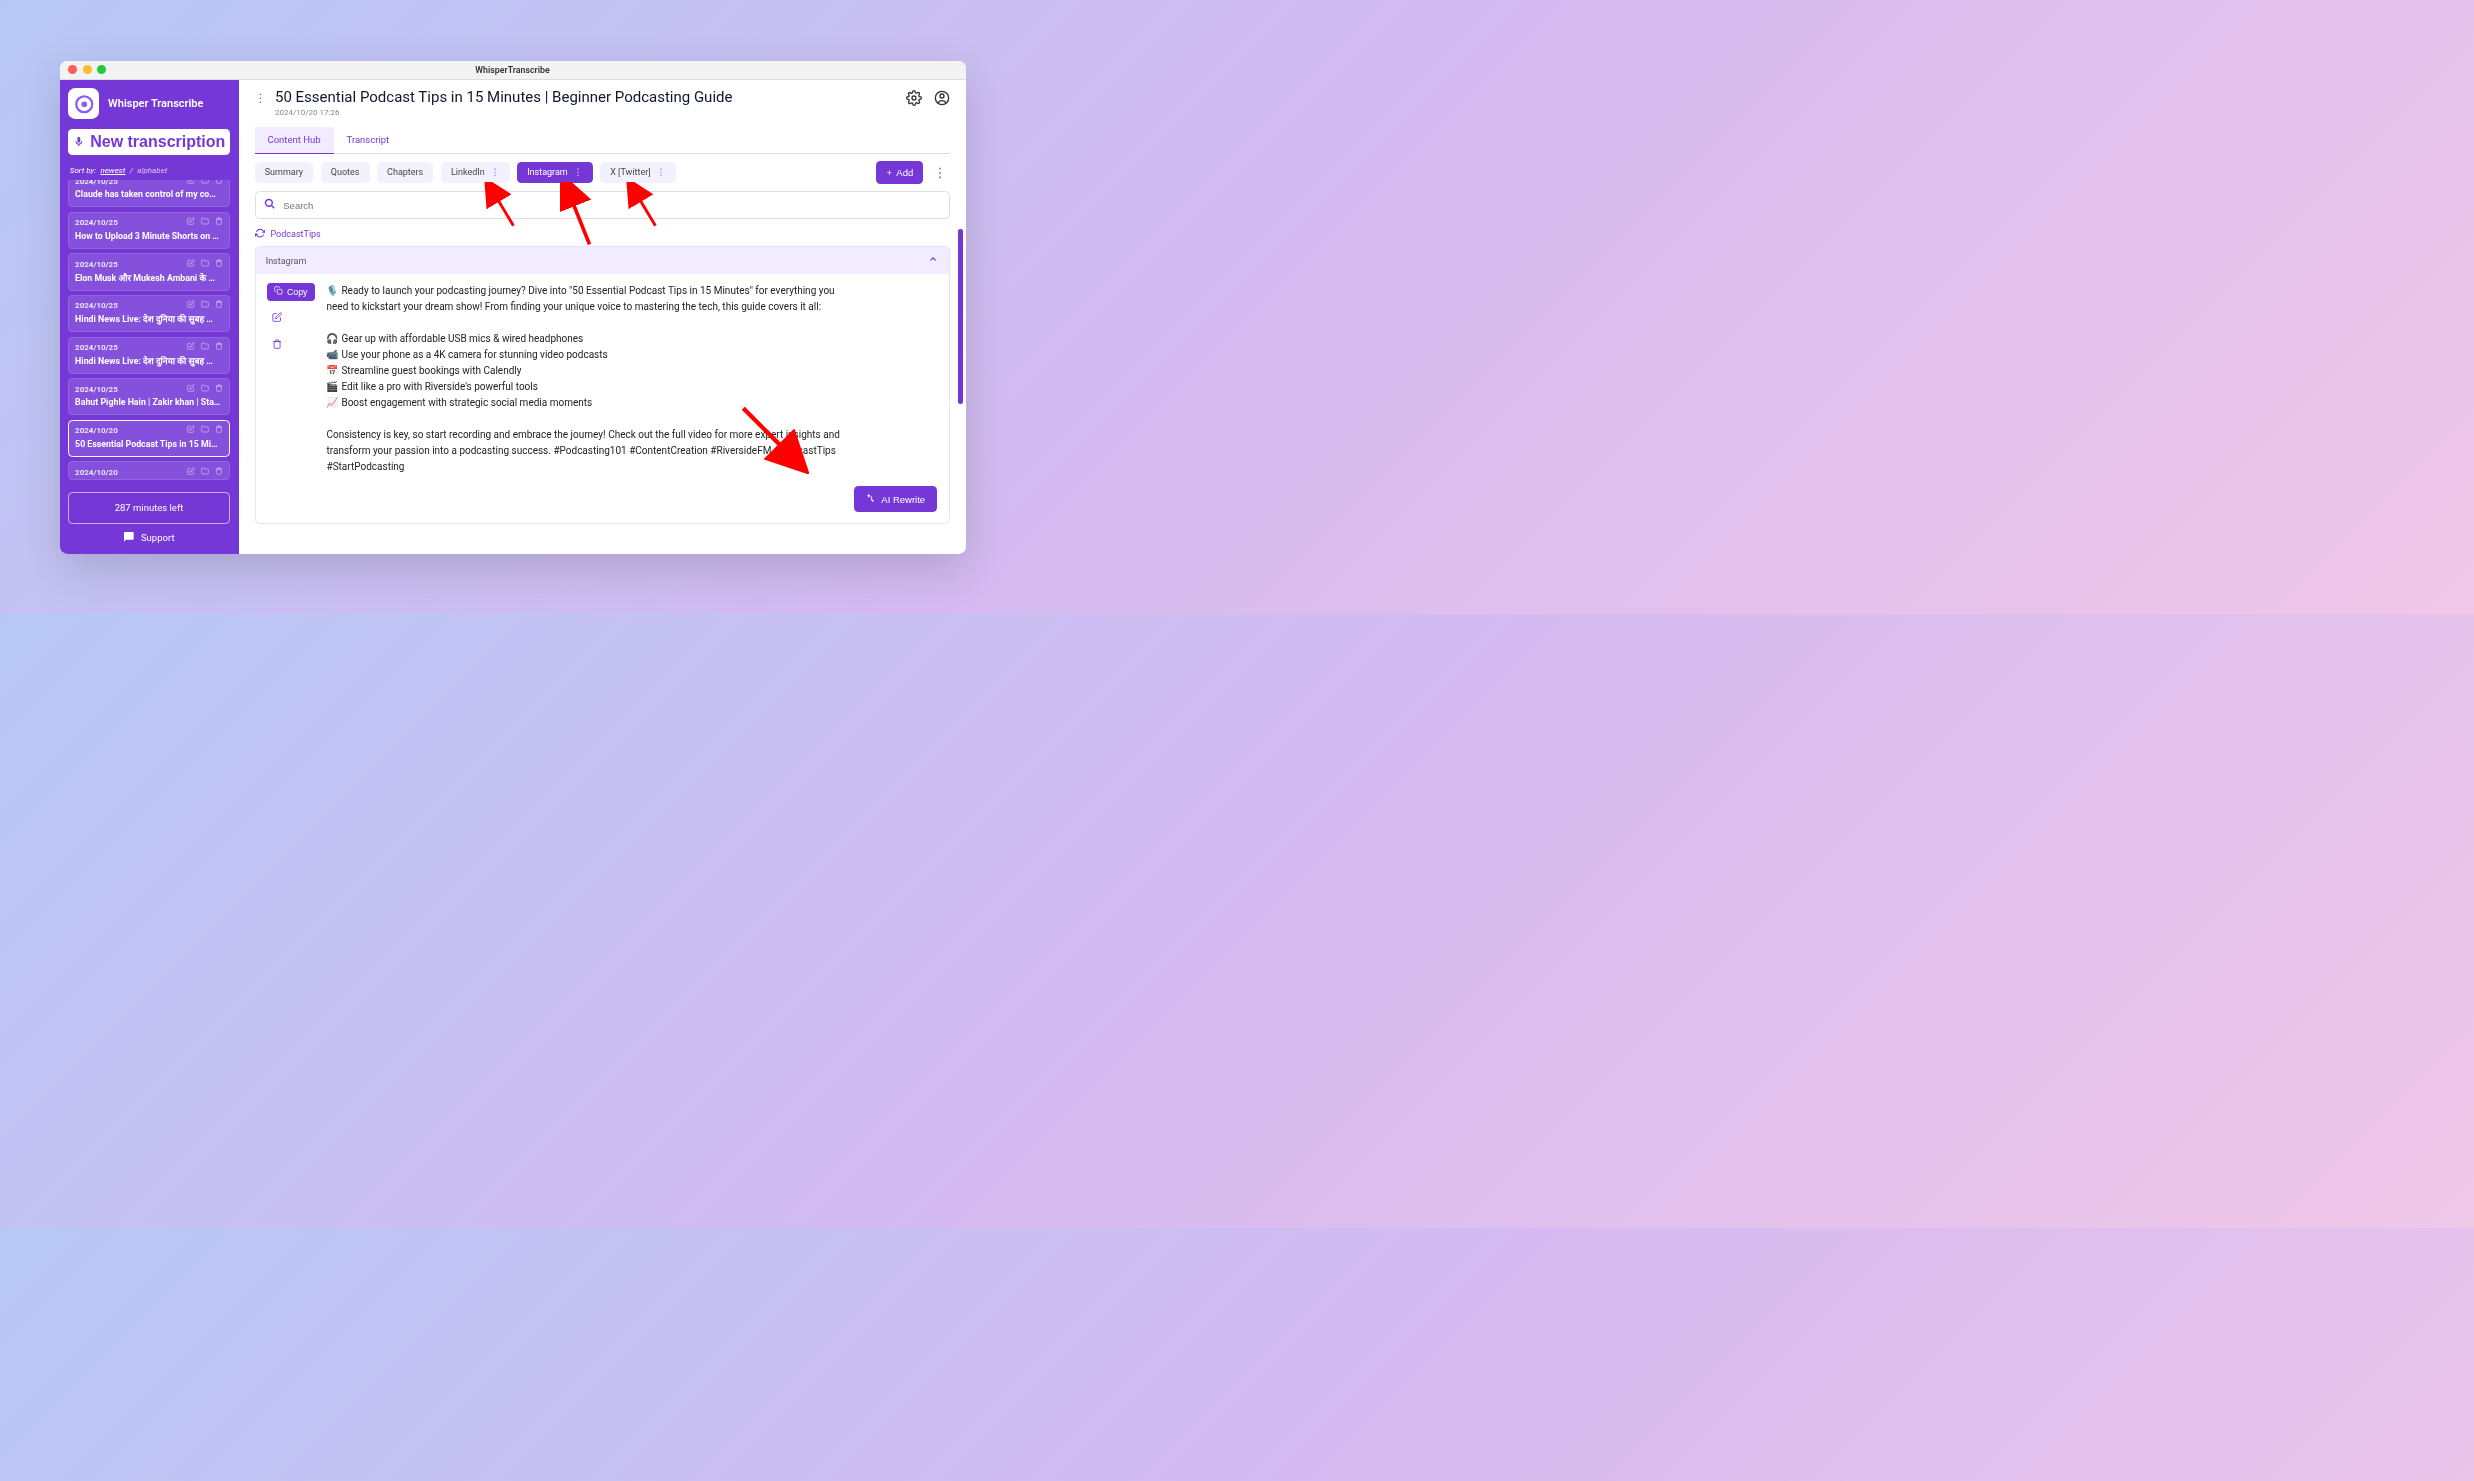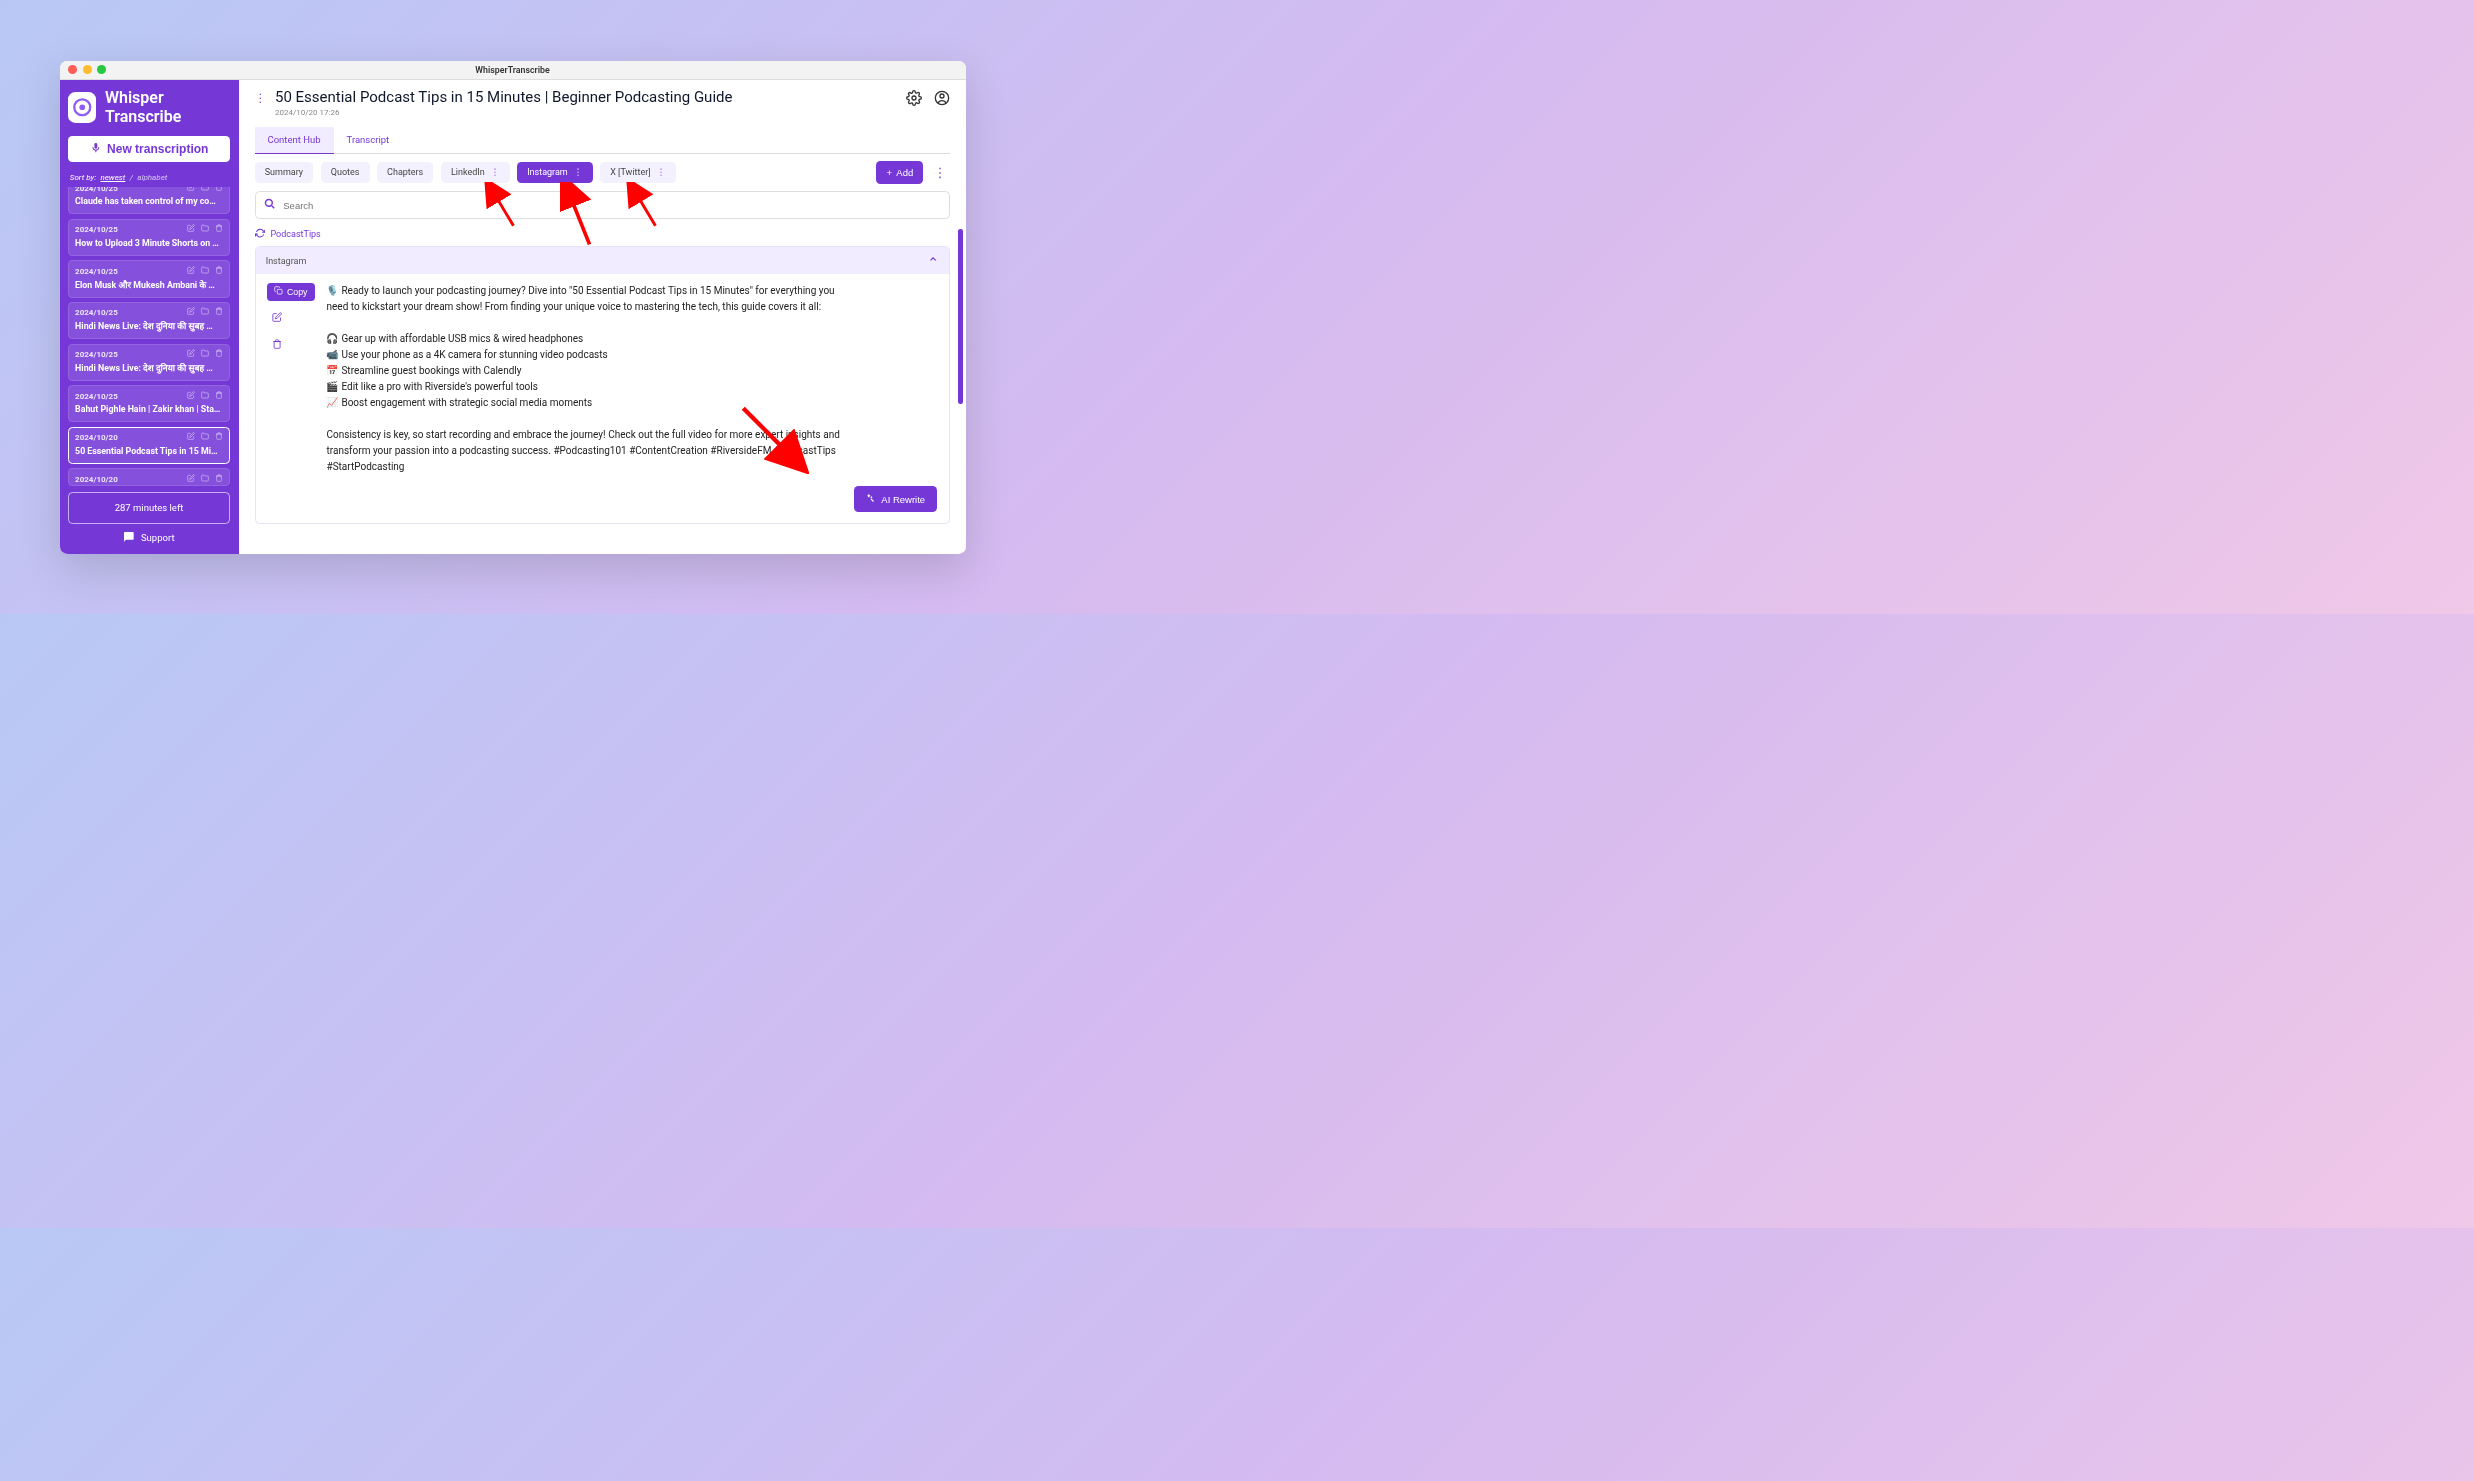--- a/index.html
+++ b/index.html
@@ -63,29 +63,29 @@
   gap: 8.8px;
   margin-bottom: 10.2px;
 }
 .brand-logo {
   width: 31px; height: 31px;
   border-radius: 7.3px;
   background: #fff;
   display: flex; align-items: center; justify-content: center;
 }
 .brand-logo svg { width: 20.5px; height: 20.5px; }
-.brand-name { font-size: 16px; font-weight: 600; }
+.brand-name { font-size: 11px; font-weight: 600; }
 .new-btn {
   background: #fff;
   color: #7538d6;
   border: none;
   border-radius: 4.4px;
   height: 26px;
   width: 100%;
-  font-size: 12px;
+  font-size: 16px;
   font-weight: 600;
   display: flex;
   align-items: center;
   justify-content: center;
   gap: 5.8px;
   cursor: pointer;
 }
 .sort-row {
   font-size: 8px;
   margin: 10.2px 1.5px 5.8px;

